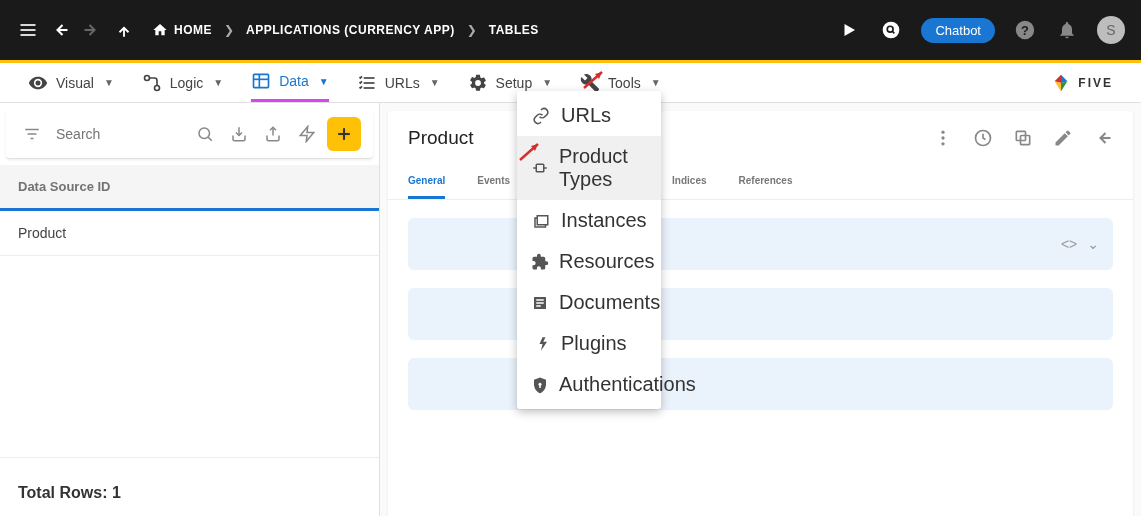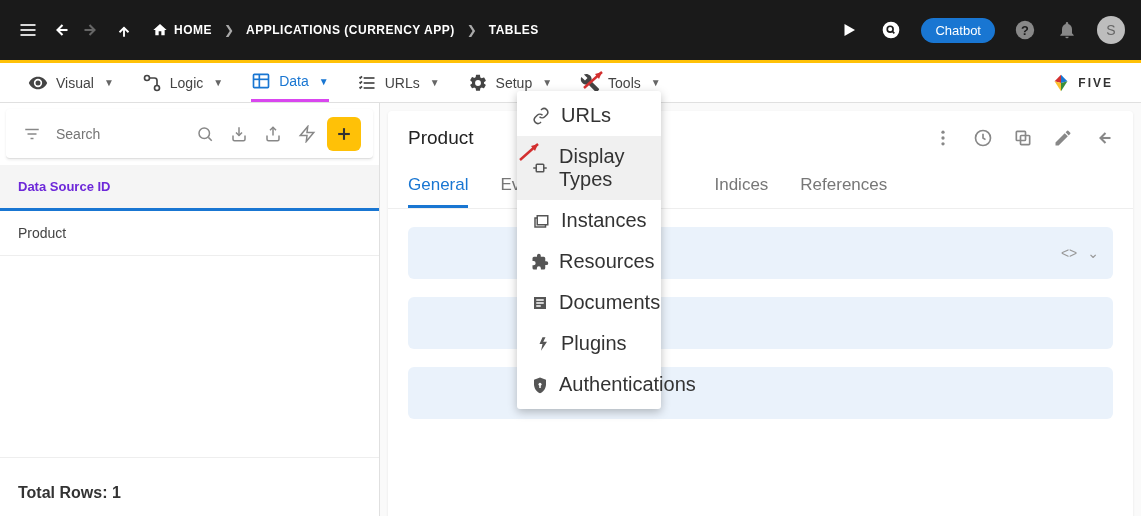--- a/index.html
+++ b/index.html
@@ -27,33 +27,33 @@
 .logo { margin-left: auto; display: flex; align-items: center; gap: 6px; color: #333; font-weight: 700; letter-spacing: 2px; font-size: 12px; text-align: center; }
 .logo-mark { width: 22px; height: 22px; position: relative; }
 
 
 .main { display: flex; height: calc(100% - 91px); }
 .sidebar { width: 380px; border-right: 1px solid #e0e0e0; display: flex; flex-direction: column; background: #fff; }
 .side-tools { height: 50px; display: flex; align-items: center; padding: 0 12px; border-bottom: 1px solid #e0e0e0; gap: 6px; margin: 6px; border-radius: 4px; background: #fff; box-shadow: 0 1px 3px rgba(0,0,0,0.08); }
 .side-tools .tool { width: 28px; height: 28px; display: flex; align-items: center; justify-content: center; color: #888; cursor: pointer; }
 .search-inp { border: none; outline: none; font-size: 14px; color: #404040; flex: 1; min-width: 60px; padding: 4px; }
 .add-btn { width: 34px; height: 34px; background: #ffc107; border-radius: 6px; display: flex; align-items: center; justify-content: center; color: #333; font-size: 22px; font-weight: 300; cursor: pointer; }
-.col-header { background: #f5f5f5; padding: 14px 18px; font-size: 13px; font-weight: 700; color: #6d28d9; border-bottom: 3px solid #1976d2; }
+.col-header { background: #f5f5f5; padding: 14px 18px; font-size: 13px; font-weight: 700; color: #737373; border-bottom: 3px solid #1976d2; }
 .row-item { padding: 14px 18px; font-size: 14px; color: #444; border-bottom: 1px solid #eee; cursor: pointer; }
 .total-row { margin-top: auto; padding: 26px 18px; font-size: 16px; font-weight: 700; color: #333; text-align: left; border-top: 1px solid #eee; }
 
 
 .content { flex: 1; background: #fafafa; position: relative; padding: 8px; }
 .content-card { background: #fff; border-radius: 4px; box-shadow: 0 1px 3px rgba(0,0,0,0.08); height: 100%; position: relative; }
 .content-head { display: flex; align-items: center; padding: 16px 20px; }
 .content-title { font-size: 19px; font-weight: 500; color: #222; }
 .content-actions { margin-left: auto; display: flex; gap: 20px; color: #888; }
 .content-actions .act { cursor: pointer; }
 .content-tabs { display: flex; gap: 32px; padding: 0 20px; border-bottom: 1px solid #eee; }
-.ctab { font-size: 17px; font-weight: 400; color: #777; padding: 10px 0; cursor: pointer; }
+.ctab { font-size: 10px; font-weight: 700; color: #777; padding: 10px 0; cursor: pointer; }
 .ctab.active { color: #1976d2; border-bottom: 3px solid #1976d2; }
 .field-row { margin: 18px 20px; background: #eaf2fb; border-radius: 6px; height: 52px; display: flex; align-items: center; padding: 0 14px; }
 .field-row .code-ic { margin-left: auto; display: flex; gap: 10px; color: #999; font-size: 14px; }
 
 
 .dropdown { position: absolute; top: 91px; left: 517px; width: 144px; background: #fff; box-shadow: 0 3px 10px rgba(0,0,0,0.25); border-radius: 3px; z-index: 100; padding: 4px 0; }
 .dd-item { display: flex; align-items: center; gap: 10px; padding: 9px 14px; font-size: 20px; color: #333; cursor: pointer; }
 .dd-item:hover, .dd-item.hover { background: #f0f0f0; }
 .dd-icon { width: 20px; height: 20px; display: flex; align-items: center; justify-content: center; color: #555; }
 
@@ -328,21 +328,21 @@
     <span>URLs</span>
   </div>
   <div class="dd-item hover">
     <span class="dd-icon">
         <svg width="18" height="18" viewBox="0 0 24 24" fill="none" stroke="currentColor" stroke-width="2">
           <rect x="7" y="7" width="10" height="10" rx="1"></rect>
           <line x1="3" y1="12" x2="7" y2="12"></line>
           <line x1="17" y1="12" x2="21" y2="12"></line>
         </svg>
       </span>
-    <span>Display Types</span>
+    <span>Product Types</span>
   </div>
   <div class="dd-item">
     <span class="dd-icon">
         <svg width="18" height="18" viewBox="0 0 24 24" fill="none" stroke="currentColor" stroke-width="2">
           <rect x="4" y="8" width="14" height="12"></rect>
           <rect x="7" y="5" width="14" height="12" fill="#fff"></rect>
         </svg>
       </span>
     <span>Instances</span>
   </div>

